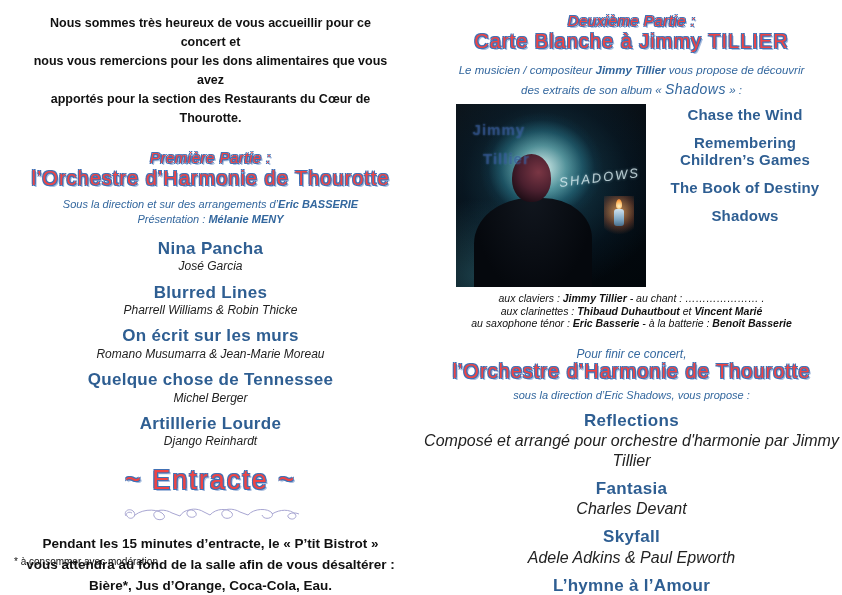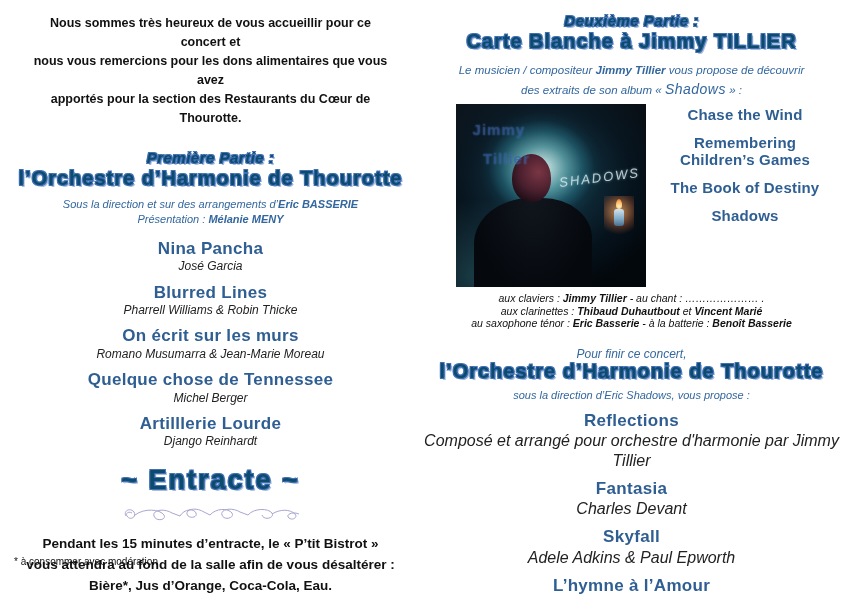--- a/index.html
+++ b/index.html
@@ -3,21 +3,21 @@
 <meta charset="utf-8">
 <style>
   html,body{margin:0;padding:0;background:#fff;}
   .page{position:relative;width:842px;height:595px;background:#ffffff;overflow:hidden;
         font-family:"Liberation Sans",sans-serif;color:#1a1a1a;}
   .col{position:absolute;top:0;height:595px;width:421px;text-align:center;}
   .col-left{left:0;}
   .col-right{left:421px;}
 
   
-  .fancy{font-weight:bold;color:#0c4a6e;letter-spacing:1px;
+  .fancy{font-weight:normal;color:#ef4444;letter-spacing:1px;
     text-shadow:-1px -1px 0 #4170b4,1px -1px 0 #4170b4,-1px 1px 0 #4170b4,1px 1px 0 #4170b4,2px 2px 0 #a9bedf;}
   .part-label{font-size:15px;font-style:italic;letter-spacing:.5px;}
   .part-title-big{font-size:20px;margin-top:1px;}
   .entracte{font-size:27px;letter-spacing:2px;margin-top:16px;}
 
   .intro{margin:14px 26px 0;font-size:12.5px;font-weight:bold;line-height:1.52;white-space:pre-line;color:#111;}
   .left-part-label{margin-top:21px;}
   .subline{font-size:11px;font-style:italic;color:#33679e;line-height:1.4;}
   .subline b{font-weight:bold;}
   .dir{margin-top:7px;}

